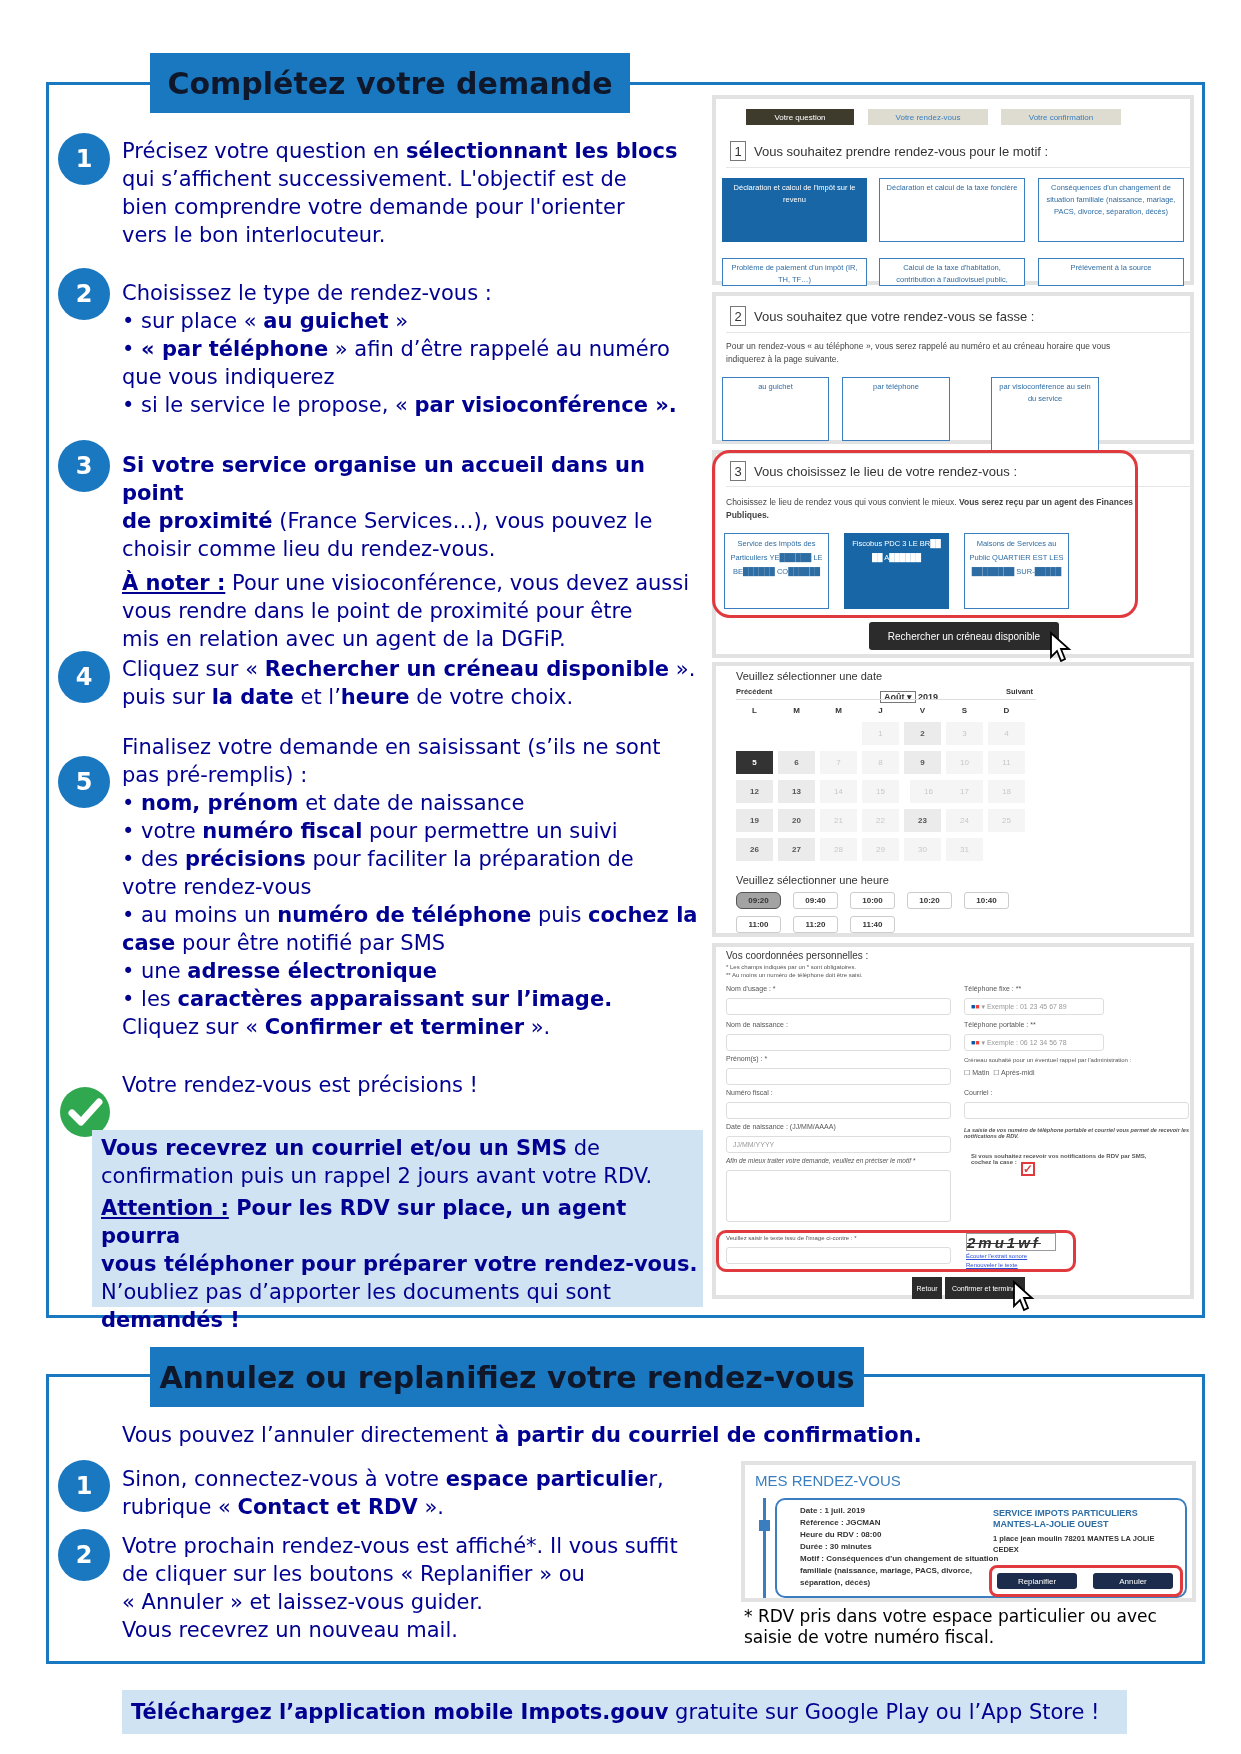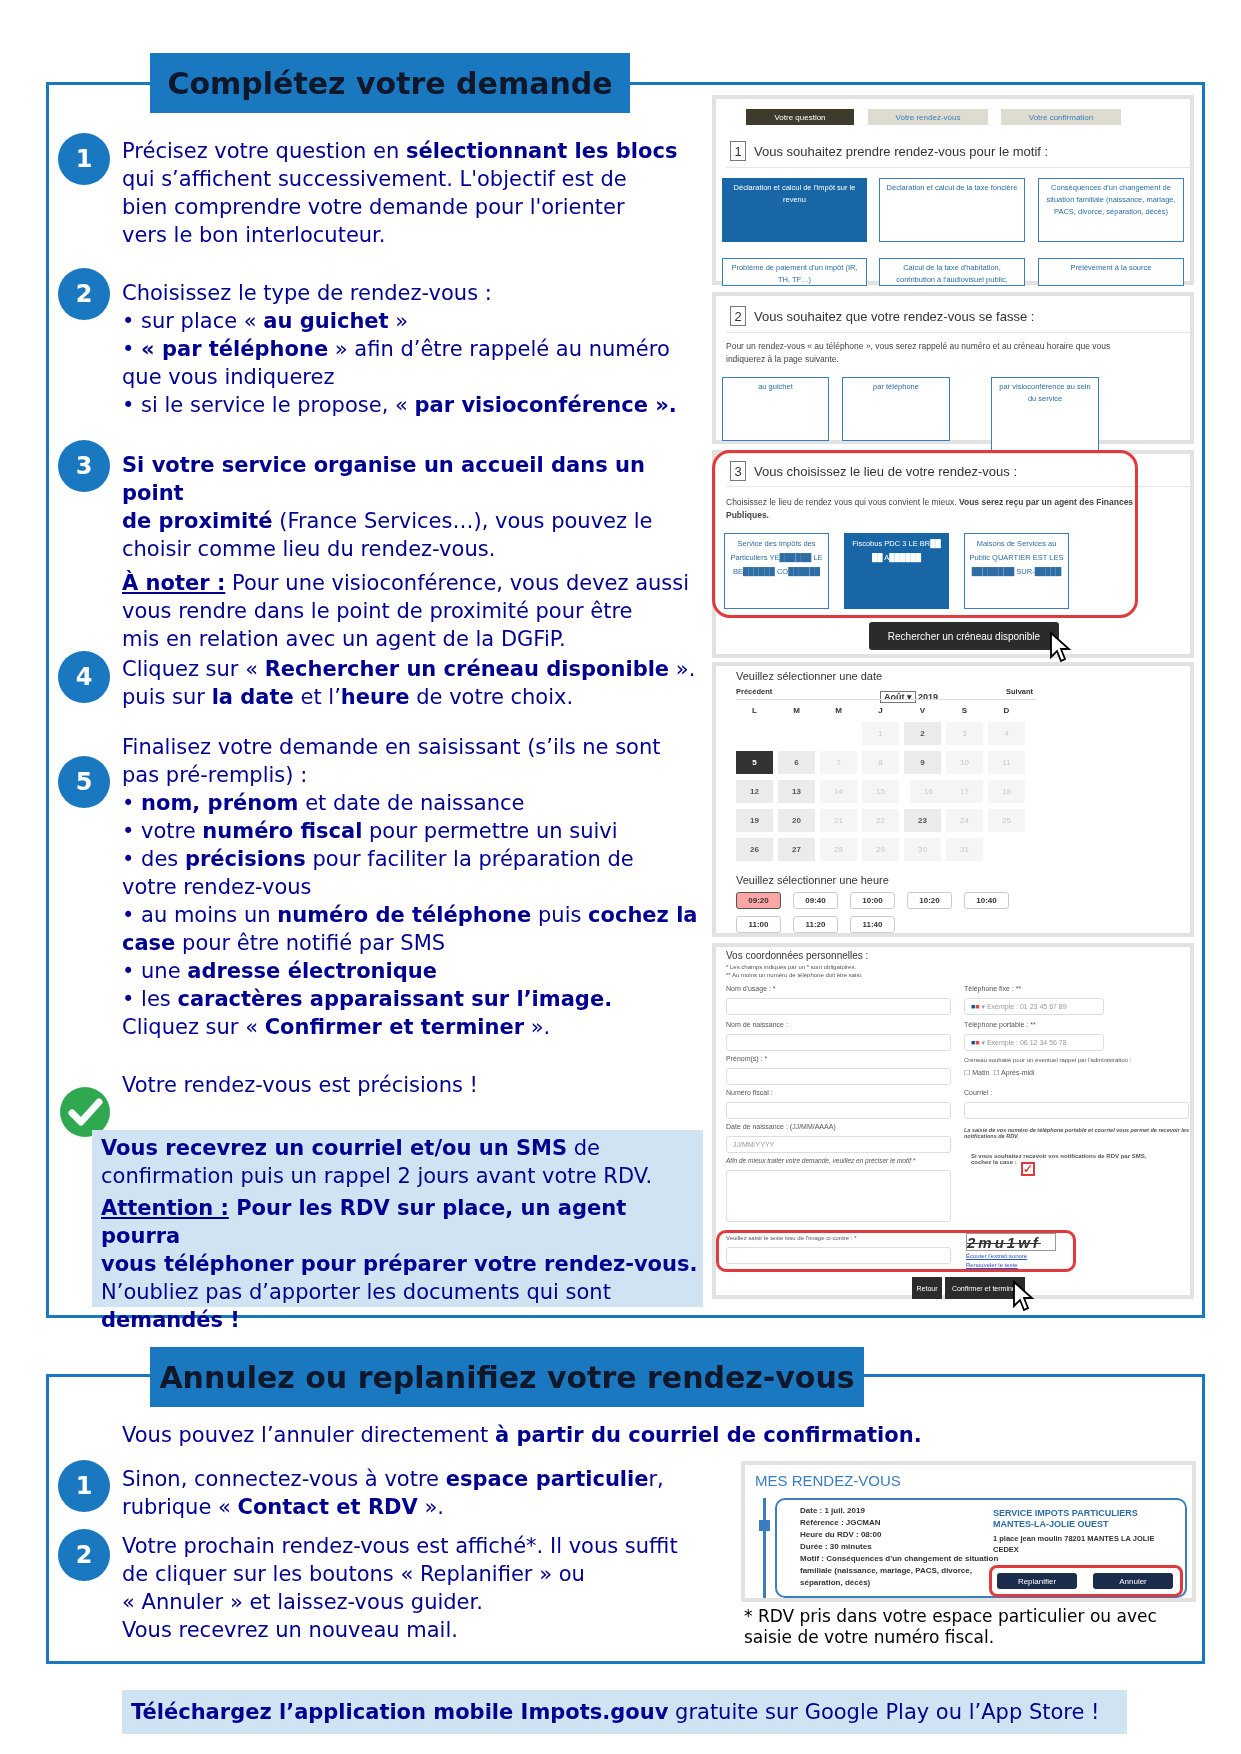--- a/index.html
+++ b/index.html
@@ -18,21 +18,21 @@
   .blk { position: absolute; border: 1px solid #3a7ebf; font-size: 7.5px; color: #2e6da4; text-align: center; line-height: 12px; padding: 3px 4px; background: #fff; }
   .blk.sel { background: #1866a6; color: #fff; border-color: #1866a6; }
   .small { position: absolute; font-size: 8.5px; color: #444; line-height: 13px; }
   .red-ring { position: absolute; border: 3px solid #e03a3e; border-radius: 16px; }
   .dark-btn { position: absolute; background: #2b2b2b; color: #fff; font-size: 10px; display: flex; align-items: center; justify-content: center; border-radius: 3px; }
   .cal-cell { position: absolute; width: 37px; height: 23px; font-size: 8px; display: flex; align-items: center; justify-content: center; background: #ebebeb; color: #555; font-weight: bold; }
   .cal-cell.dim { background: #f5f5f5; color: #c8c8c8; font-weight: normal; }
   .cal-cell.cur { background: #333; color: #fff; }
   .cal-head { position: absolute; width: 37px; font-size: 8px; font-weight: bold; text-align: center; color: #333; }
   .time-btn { position: absolute; width: 45px; height: 17px; border: 1px solid #ccc; border-radius: 3px; font-size: 8px; font-weight: bold; display: flex; align-items: center; justify-content: center; color: #333; background: #fff; }
-  .time-btn.sel { background: #fca5a5; border-color: #555; }
+  .time-btn.sel { background: #a3a3a3; border-color: #555; border-radius: 6px; }
   .f-label { position: absolute; font-size: 7px; color: #555; }
   .f-input { position: absolute; height: 17px; border: 1px solid #ddd; border-radius: 3px; background: #fff; font-size: 7px; color: #999; padding-left: 6px; display: flex; align-items: center; }
   .cursor { position: absolute; width: 0; height: 0; }
   .note-box { position: absolute; background: #cfe3f2; }
 </style>
 </head>
 <body>
 
 <div class="frame" style="left:46px; top:82px; width:1159px; height:1236px;"></div>
 <div class="section-title" style="left:150px; top:53px; width:480px; height:60px;">Complétez votre demande</div>

